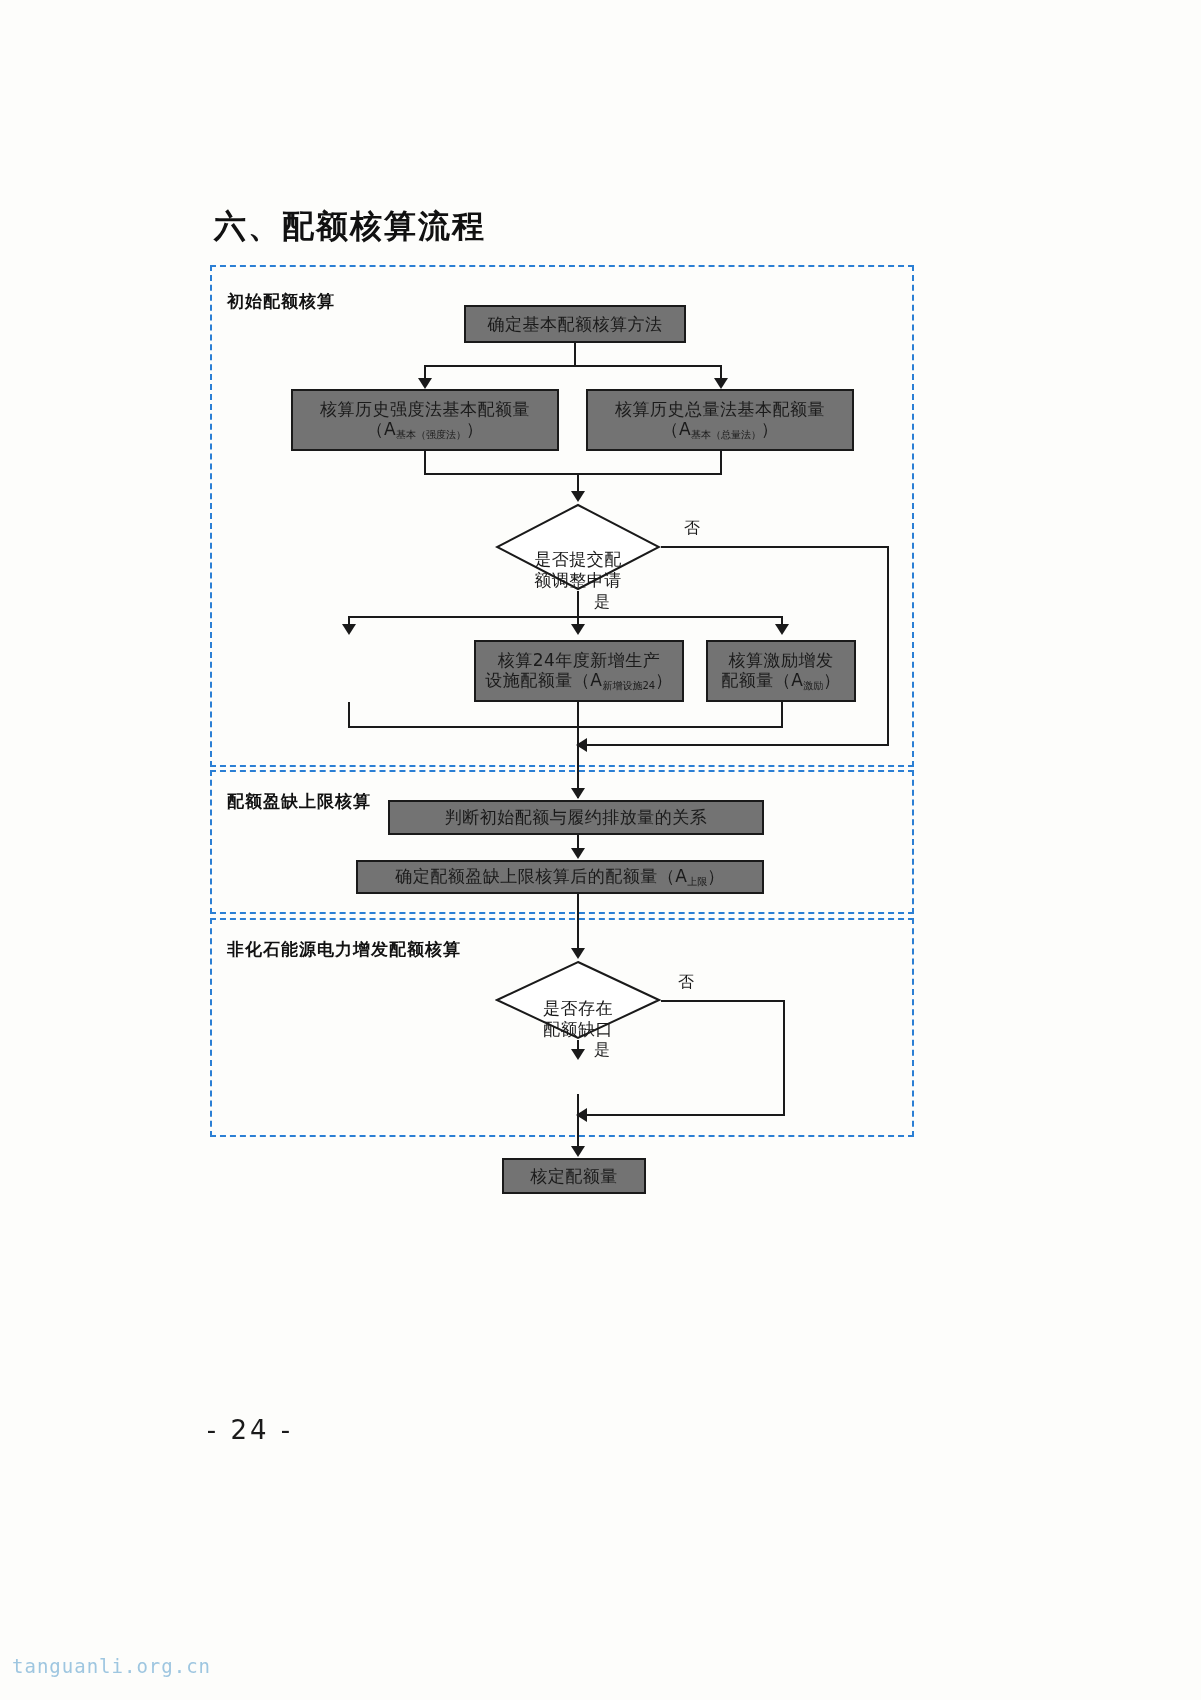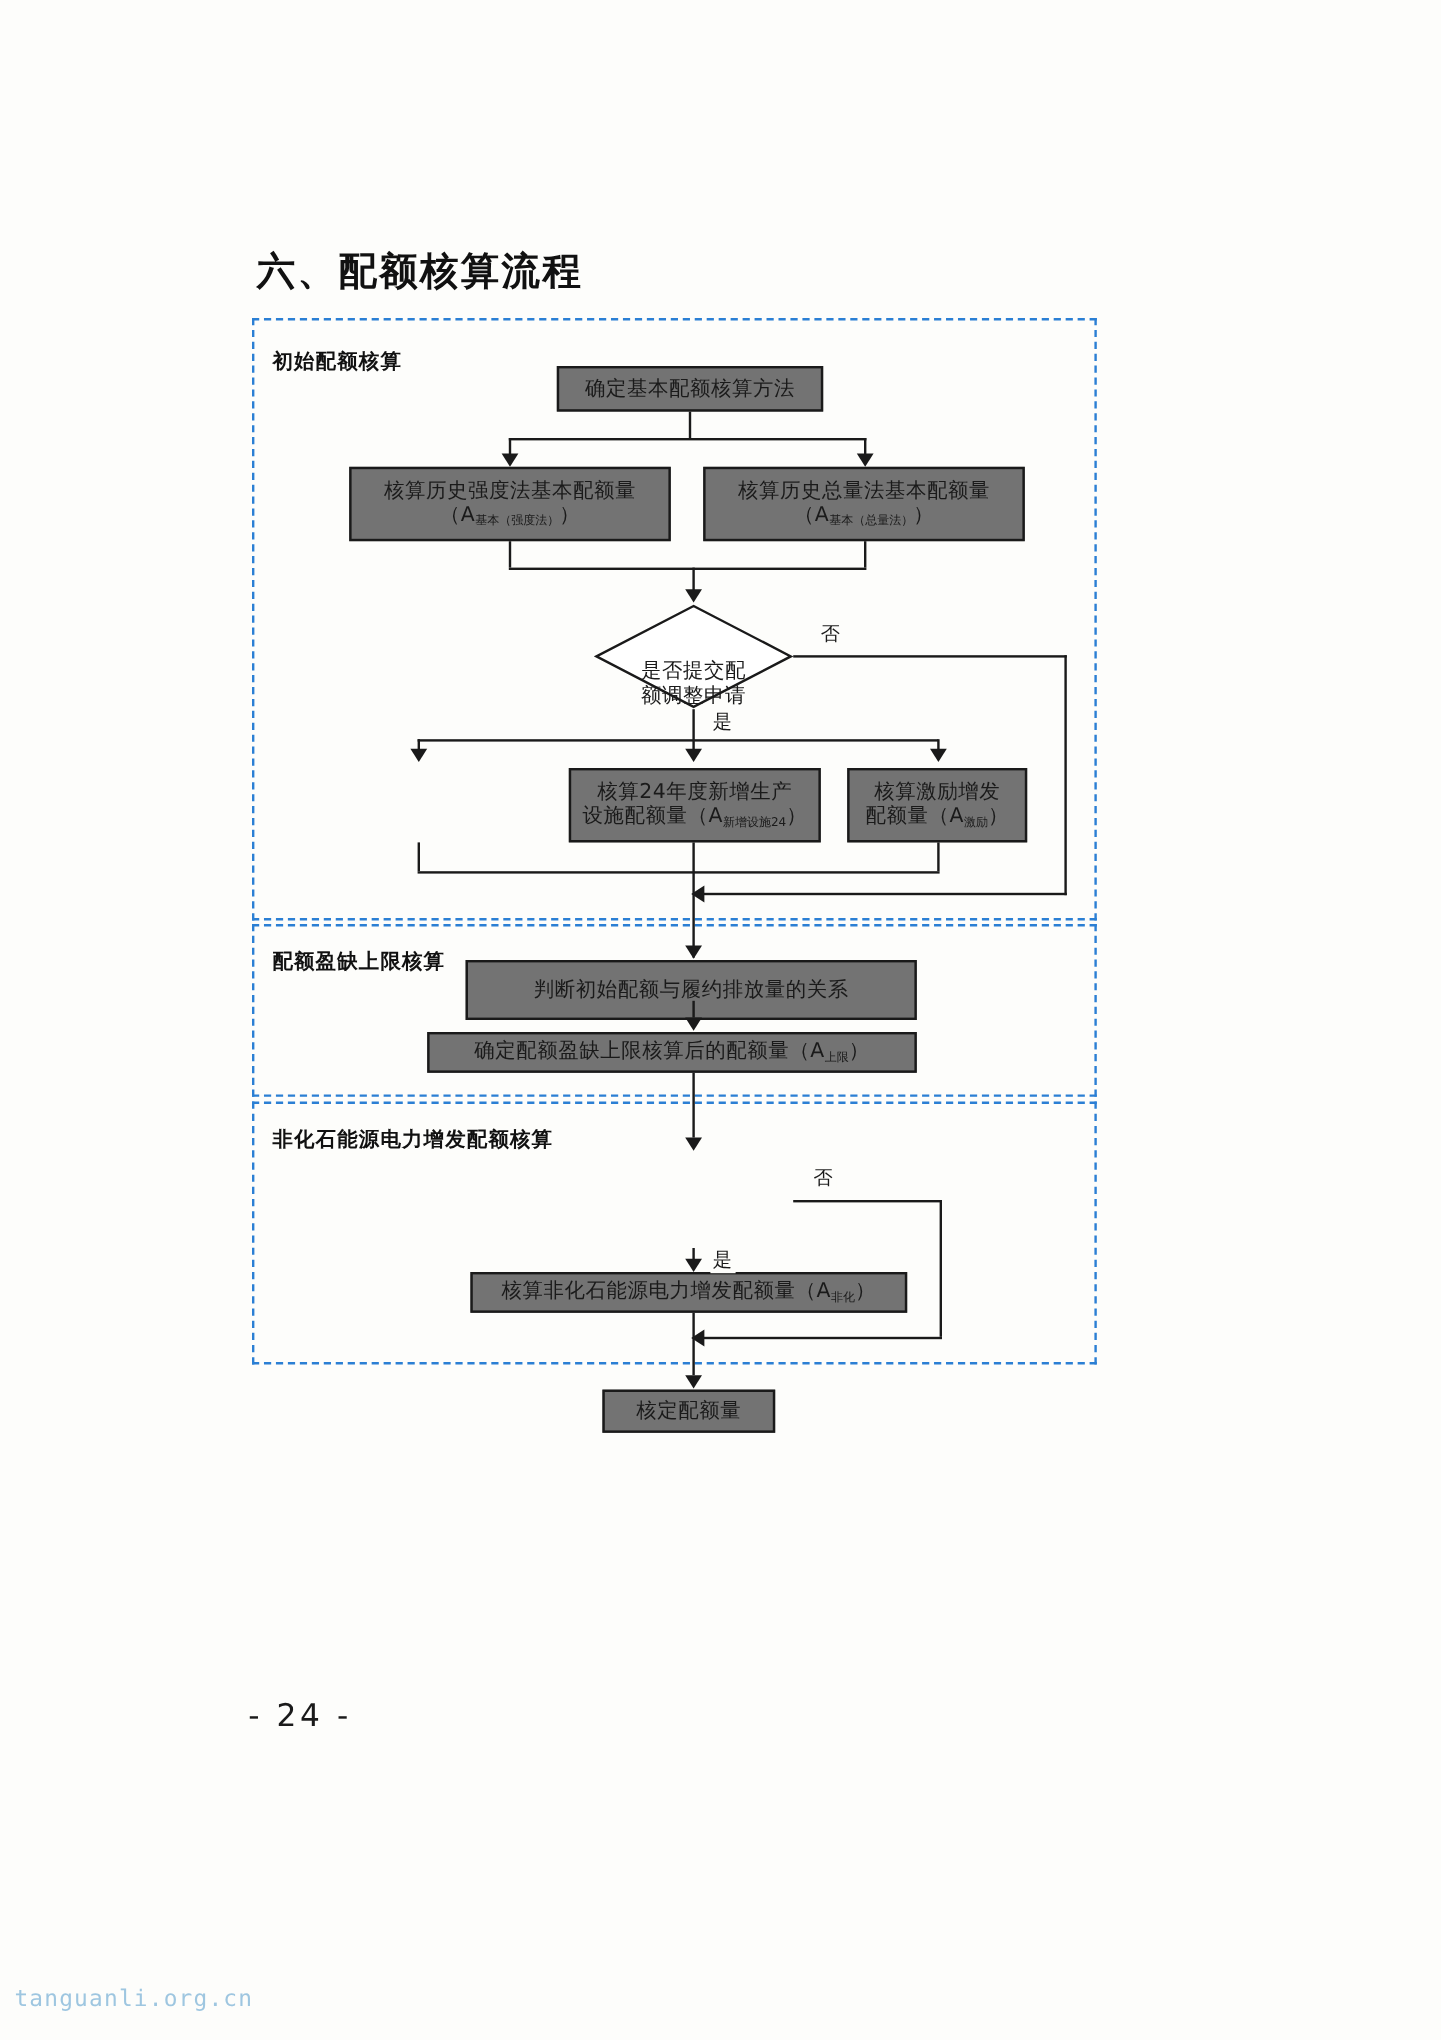--- a/index.html
+++ b/index.html
@@ -45,21 +45,21 @@
   }
   .node .l2{font-size:17px;}
   sub{font-size:10px;vertical-align:-3px;letter-spacing:0;}
 
   #n-method   {left:464px;top:305px;width:222px;height:38px;}
   #n-intensity{left:291px;top:389px;width:268px;height:62px;}
   #n-total    {left:586px;top:389px;width:268px;height:62px;}
   #n-newprod  {left:240px;top:640px;width:222px;height:62px;}
   #n-newfac   {left:474px;top:640px;width:210px;height:62px;}
   #n-incentive{left:706px;top:640px;width:150px;height:62px;}
-  #n-judge    {left:388px;top:800px;width:376px;height:50px;justify-content:center;}
+  #n-judge    {left:388px;top:800px;width:376px;height:35px;justify-content:center;}
   #n-caplimit {left:356px;top:860px;width:408px;height:34px;}
   #n-nonfossil{left:392px;top:1060px;width:364px;height:34px;}
   #n-final    {left:502px;top:1158px;width:144px;height:36px;}
 
   
   .diamond-wrap{position:absolute;}
   .diamond-shape{position:absolute;left:0;top:0;}
   .diamond-text{
     position:absolute;inset:0;display:flex;flex-direction:column;
     align-items:center;justify-content:flex-end;text-align:center;
@@ -144,24 +144,30 @@
   </div>
 
   <div class="node" id="n-judge">
     <div>判断初始配额与履约排放量的关系</div>
   </div>
 
   <div class="node" id="n-caplimit">
     <div><span>确定配额盈缺上限核算后的配额量（A</span><sub>上限</sub><span>）</span></div>
   </div>
 
-
-  <div class="node" id="n-nonfossil">
-    <div><span>核算非化石能源电力增发配额量（A</span><sub>非化</sub><span>）</span></div>
-  </div>
+  <div class="diamond-wrap" id="d-gap">
+    <svg class="diamond-shape" width="166" height="80" viewBox="0 0 166 80">
+      <polygon points="83,2 164,40 83,78 2,40" fill="#ffffff" stroke="#1a1a1a" stroke-width="2"></polygon>
+    </svg>
+    <div class="diamond-text">
+      <div>是否存在</div>
+      <div>配额缺口</div>
+    </div>
+  </div>
+
 
   <div class="node" id="n-final">
     <div>核定配额量</div>
   </div>
 
   <div class="ln lnv" style="left:574px;top:343px;height:22px;"></div>
   <div class="ln lnh" style="left:424px;top:365px;width:298px;"></div>
   <div class="ln lnv" style="left:424px;top:365px;height:16px;"></div>
   <div class="arrow arrow-d" style="left:418px;top:378px;"></div>
   <div class="ln lnv" style="left:720px;top:365px;height:16px;"></div>

